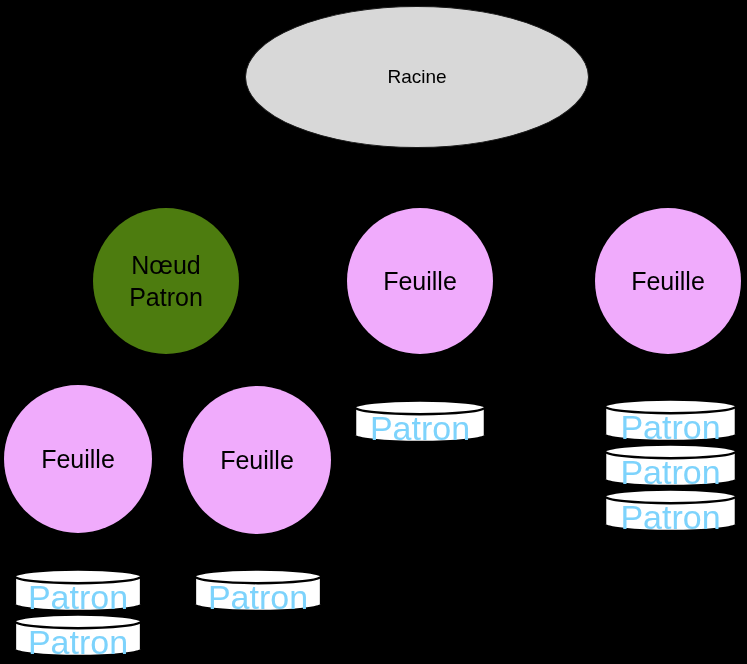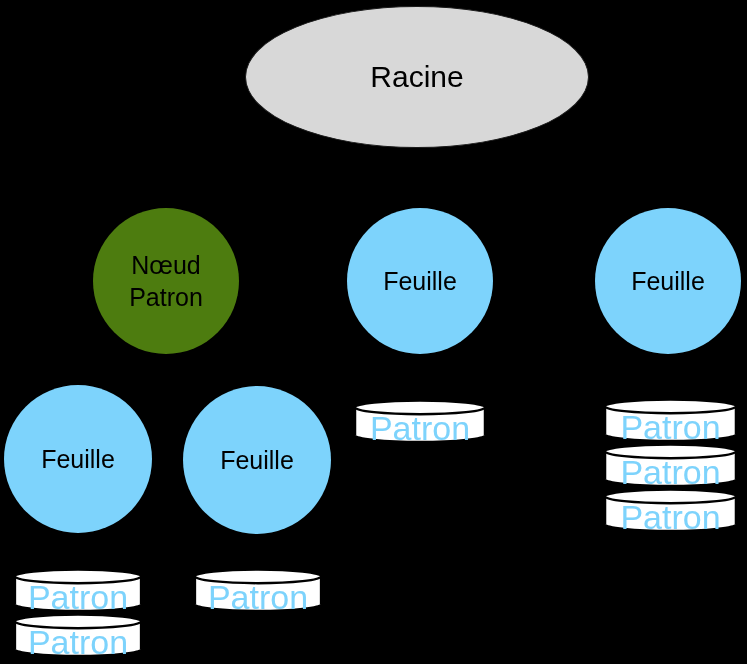--- a/index.html
+++ b/index.html
@@ -25,28 +25,28 @@
     box-sizing: border-box;
   }
   .ellipse {
     left: 245px;
     top: 6px;
     width: 344px;
     height: 142px;
     background: #d8d8d8;
     border: 1px solid #1a1a1a;
     border-radius: 50%;
-    font-size: 30px;
+    font-size: 19px;
   }
   .circle {
     border-radius: 50%;
     font-size: 25px;
     line-height: 32px;
   }
-  .circle.leaf { background: #7dd3fc; }
+  .circle.leaf { background: #f0abfc; }
   .circle.internal { background: #4d7c0f; }
   #node-internal { left: 93px;  top: 208px; width: 146px; height: 146px; }
   #node-leaf-mid { left: 347px; top: 208px; width: 146px; height: 146px; }
   #node-leaf-right { left: 595px; top: 208px; width: 146px; height: 146px; }
   #node-leaf-bl { left: 4px;   top: 385px; width: 148px; height: 148px; }
   #node-leaf-b2 { left: 183px; top: 386px; width: 148px; height: 148px; }
 
   .store {
     position: absolute;
     display: flex;

